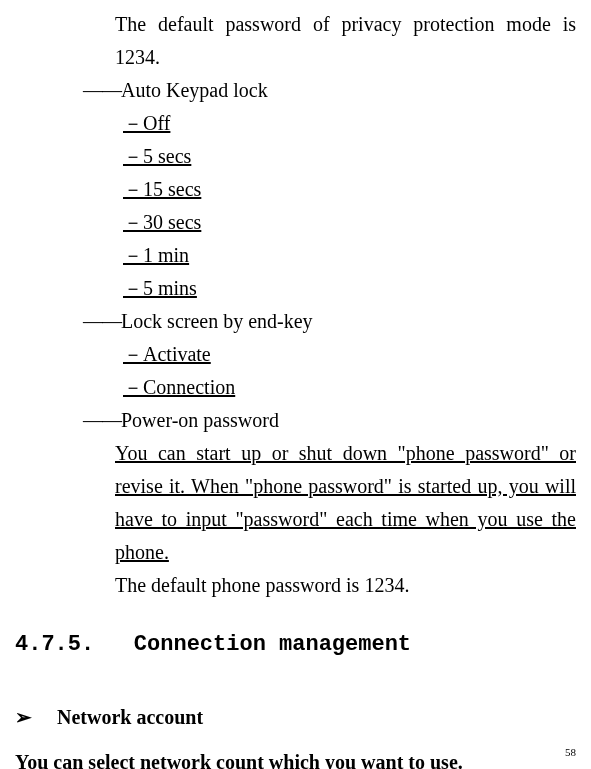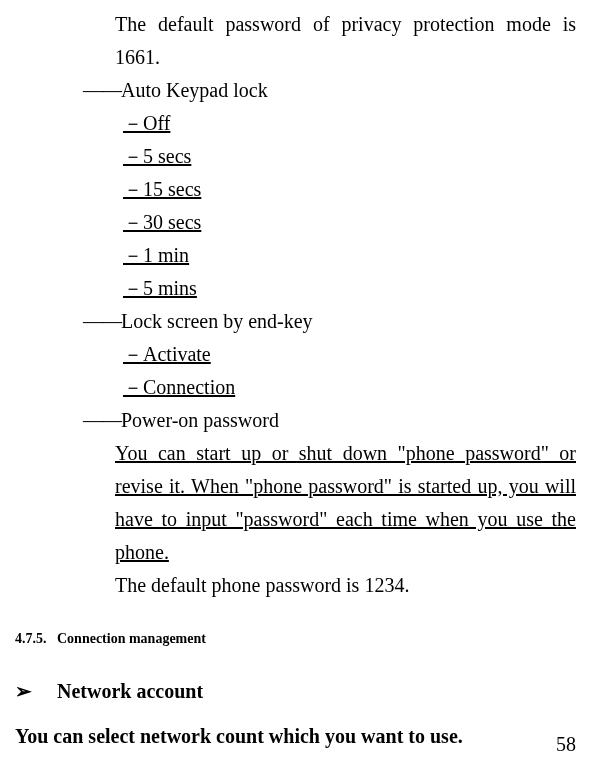--- a/index.html
+++ b/index.html
@@ -34,48 +34,49 @@
     }
     .dash-prefix {
       letter-spacing: -1px;
     }
     .sub-item {
       padding-left: 108px;
       text-decoration: underline;
     }
     .section-title {
       font-weight: bold;
-      font-size: 14px;
+      font-size: 22px;
       margin-top: 25px;
-      margin-bottom: 25px;
+      margin-bottom: 38px;
+      font-family: Liberation Mono, monospace;
     }
     .arrow-line {
       margin-top: 10px;
       font-weight: bold;
     }
     .arrow-prefix {
       font-family: Arial, sans-serif;
       display: inline-block;
       width: 42px;
     }
     .body-line {
       margin-top: 12px;
       font-weight: bold;
     }
     .page-num {
       position: absolute;
       bottom: 8px;
       right: 15px;
-      font-size: 20px;
+      font-size: 11px;
     }
   </style>
 </head>
 <body>
 
-<div class="para-text-first">The default password of privacy protection mode is 1661.</div>
+<div class="para-text-first">The default password of privacy protection mode is 1234.</div>
 
 <div class="dash-heading">
   <span class="dash-prefix">――</span><span>Auto Keypad lock</span>
 </div>
 <div class="sub-item">
   <span>－</span><span>Off</span>
 </div>
 <div class="sub-item">
   <span>－</span><span>5 secs</span>
 </div>

